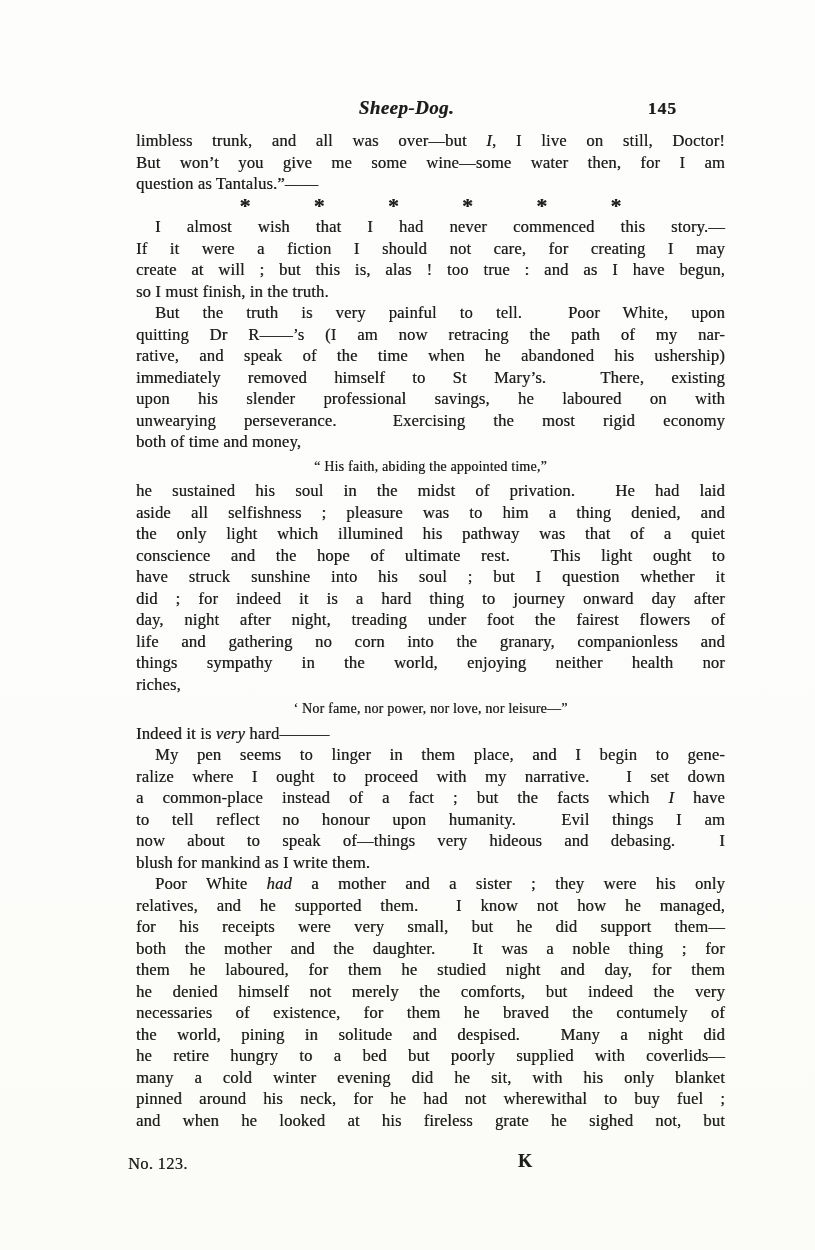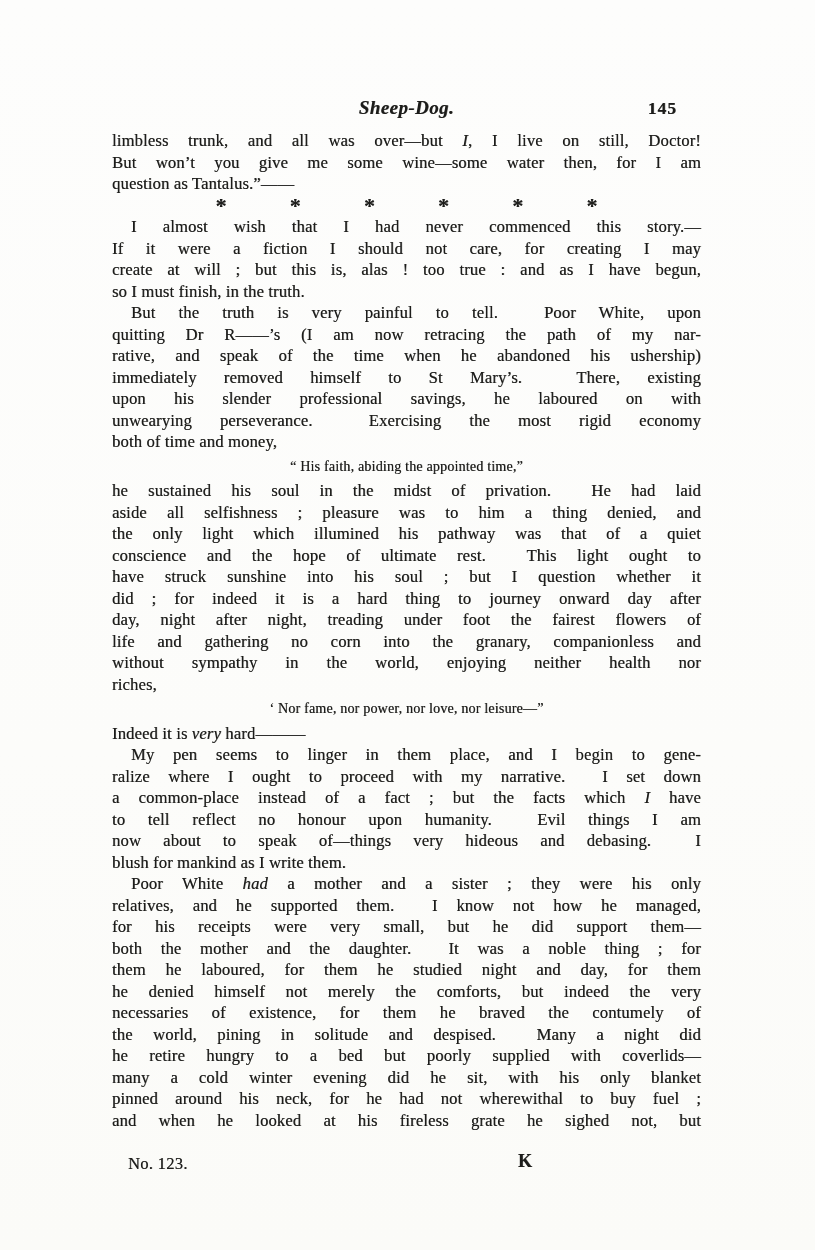--- a/index.html
+++ b/index.html
@@ -16,21 +16,21 @@
   .running-title{
     display:block;text-align:center;font-style:italic;font-weight:700;
     font-size:19px;letter-spacing:0.4px;
   }
   .page-number{
     position:absolute;right:24px;top:1px;font-weight:700;font-size:17.5px;
     letter-spacing:1px;
     text-align:center;
   }
   
-  .body-col{width:589px;}
+  .body-col{width:589px;margin-left:24px;}
   .line{
     font-size:16.6px;line-height:21.5px;height:21.5px;
     text-align:justify;text-align-last:justify;
     letter-spacing:0.15px;white-space:nowrap;
   }
   .line.last{text-align-last:left;}
   .line.indent{text-indent:19px;}
   .it{font-style:italic;}
   
   .stars{
@@ -85,21 +85,21 @@
         <div class="line ink last"><span>both of time and money,</span></div>
         <div class="quote ink">“ His faith, abiding the appointed time,”</div>
         <div class="line ink"><span>he sustained his soul in the midst of privation.&nbsp; He had laid</span></div>
         <div class="line ink"><span>aside all selfishness ; pleasure was to him a thing denied, and</span></div>
         <div class="line ink"><span>the only light which illumined his pathway was that of a quiet</span></div>
         <div class="line ink"><span>conscience and the hope of ultimate rest.&nbsp; This light ought to</span></div>
         <div class="line ink"><span>have struck sunshine into his soul ; but I question whether it</span></div>
         <div class="line ink"><span>did ; for indeed it is a hard thing to journey onward day after</span></div>
         <div class="line ink"><span>day, night after night, treading under foot the fairest flowers of</span></div>
         <div class="line ink"><span>life and gathering no corn into the granary, companionless and</span></div>
-        <div class="line ink"><span>without sympathy in the world, enjoying neither health nor</span></div>
+        <div class="line ink"><span>things sympathy in the world, enjoying neither health nor</span></div>
         <div class="line ink last"><span>riches,</span></div>
         <div class="quote ink">‘ Nor fame, nor power, nor love, nor leisure—”</div>
         <div class="line ink last"><span>Indeed it is </span><span class="it">very</span><span> hard———</span></div>
         <div class="line ink indent"><span>My pen seems to linger in them place, and I begin to gene-</span></div>
         <div class="line ink"><span>ralize where I ought to proceed with my narrative.&nbsp; I set down</span></div>
         <div class="line ink"><span>a common-place instead of a fact ; but the facts which </span><span class="it">I</span><span> have</span></div>
         <div class="line ink"><span>to tell reflect no honour upon humanity.&nbsp; Evil things I am</span></div>
         <div class="line ink"><span>now about to speak of—things very hideous and debasing.&nbsp; I</span></div>
         <div class="line ink last"><span>blush for mankind as I write them.</span></div>
         <div class="line ink indent"><span>Poor White </span><span class="it">had</span><span> a mother and a sister ; they were his only</span></div>

